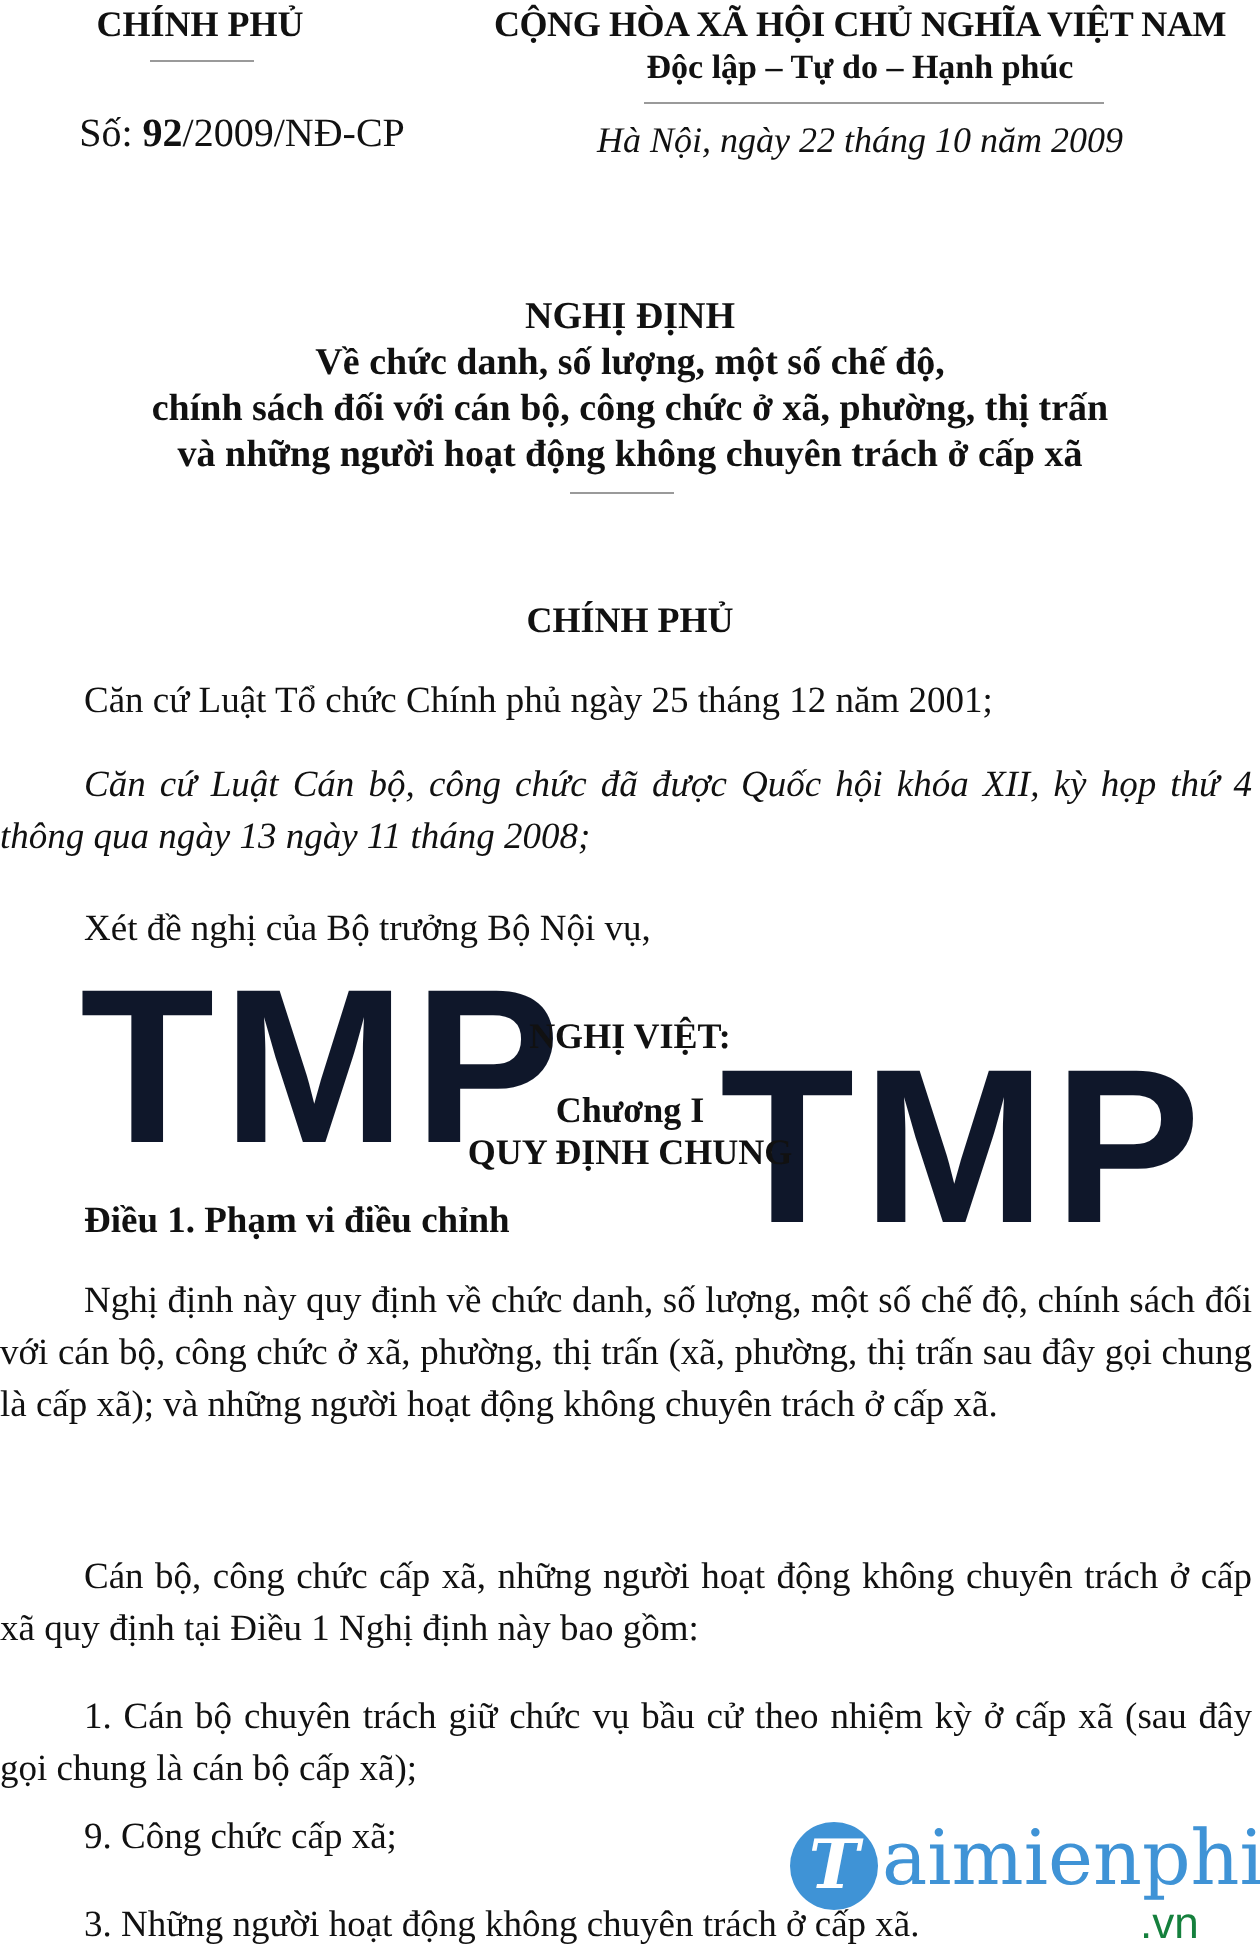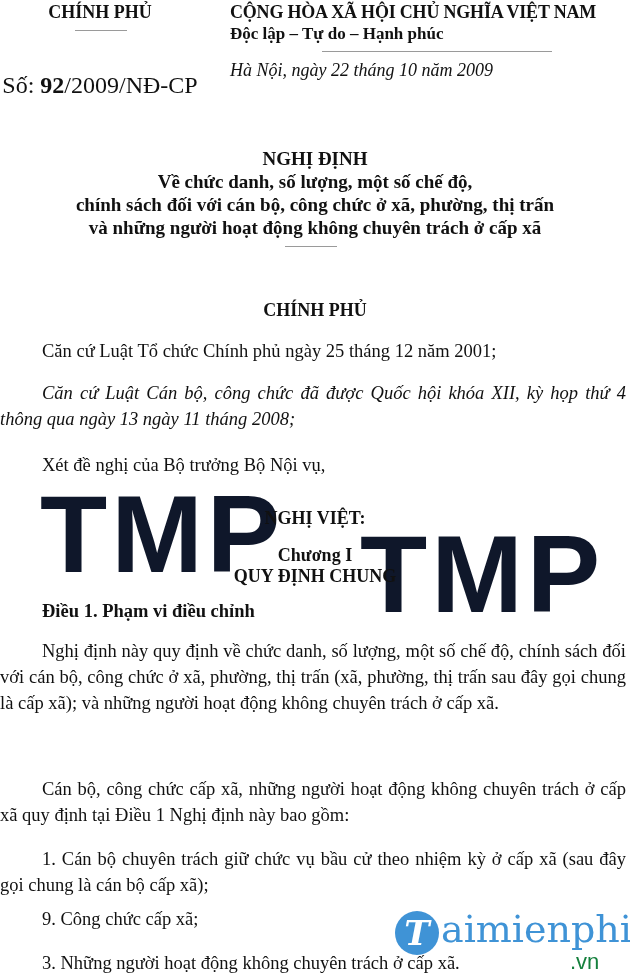--- a/index.html
+++ b/index.html
@@ -4,21 +4,21 @@
   <style>
     html, body { margin: 0; padding: 0; }
     body {
       width: 630px; height: 976px; overflow: hidden; position: relative;
       background: #ffffff; color: #111;
       font-family: "Liberation Serif", "DejaVu Serif", serif;
     }
     .page { position: absolute; inset: 0; }
     .abs { position: absolute; white-space: nowrap; }
     .hdr-left { left: 0; width: 200px; text-align: center; }
-    .hdr-right { left: 230px; width: 400px; text-align: left; }
+    .hdr-right { left: 230px; width: 400px; text-align: center; }
     .b { font-weight: bold; }
     .i { font-style: italic; }
     .rule { position: absolute; height: 1px; background: #9a9a9a; }
     .center { left: 0; width: 630px; text-align: center; }
     .title { font-size: 19px; font-weight: bold; line-height: 22px; }
     .p { position: absolute; left: 0; width: 626px; font-size: 18.5px; line-height: 26px; white-space: normal; }
     .p .ind { display: inline-block; width: 42px; }
     .just { text-align: justify; text-align-last: left; }
     .h-art { position: absolute; left: 42px; font-size: 18.5px; font-weight: bold; }
     .wm-tmp {
@@ -43,21 +43,21 @@
 </head>
 <body>
 
 <div class="page">
 
   <div class="wm-tmp" style="left:40px;top:470px;">TMP</div>
   <div class="wm-tmp" style="left:360px;top:510px;">TMP</div>
 
   <div class="abs hdr-left b" style="top:2px;font-size:18px;">CHÍNH PHỦ</div>
   <div class="rule" style="left:75px;top:30px;width:52px;"></div>
-  <div class="abs hdr-left" style="top:72px;font-size:24px;">
+  <div class="abs hdr-left" style="top:56px;font-size:20px;padding-left:21px;">
     <span>Số: </span><span class="b">92</span><span>/2009/NĐ-CP</span>
   </div>
 
   <div class="abs hdr-right b" style="top:2px;font-size:18px;letter-spacing:-0.2px;">CỘNG HÒA XÃ HỘI CHỦ NGHĨA VIỆT NAM</div>
   <div class="abs hdr-right b" style="top:24px;font-size:17px;">Độc lập – Tự do – Hạnh phúc</div>
   <div class="rule" style="left:322px;top:51px;width:230px;"></div>
   <div class="abs hdr-right i" style="top:60px;font-size:18px;">Hà Nội, ngày 22  tháng 10  năm 2009</div>
 
   <div class="abs center title" style="top:171px;">Về chức danh, số lượng, một số chế độ,</div>
   <div class="abs center title" style="top:148px;">NGHỊ ĐỊNH</div>

